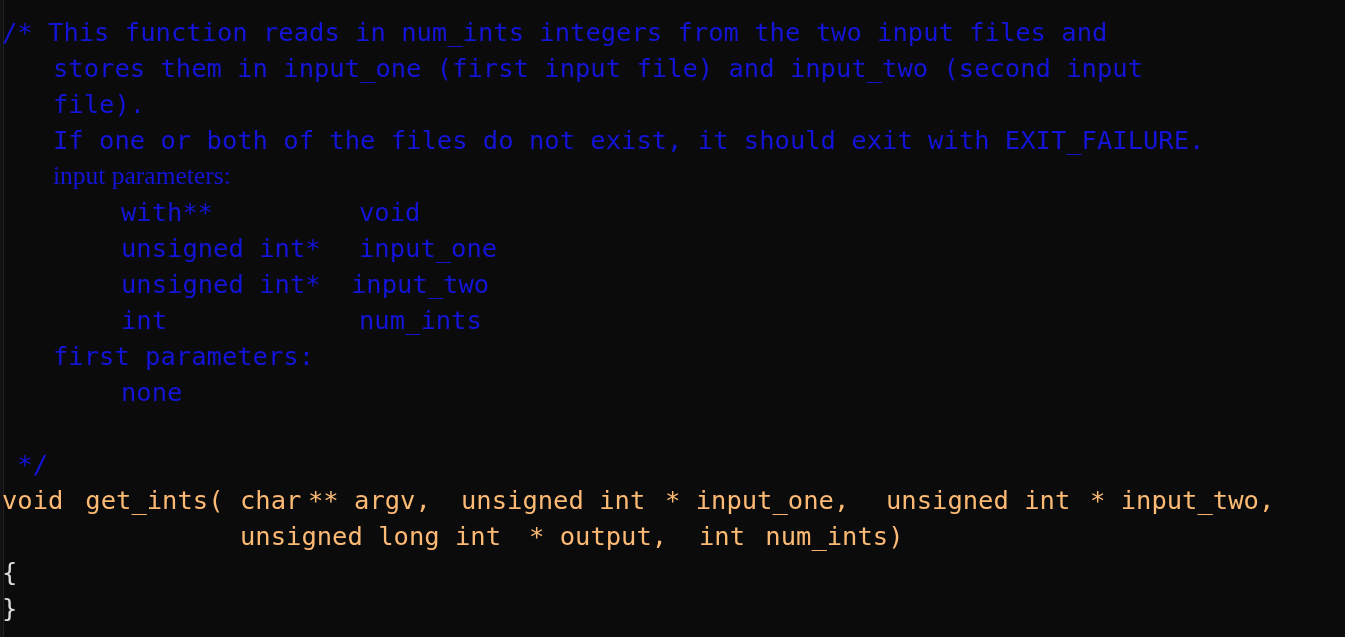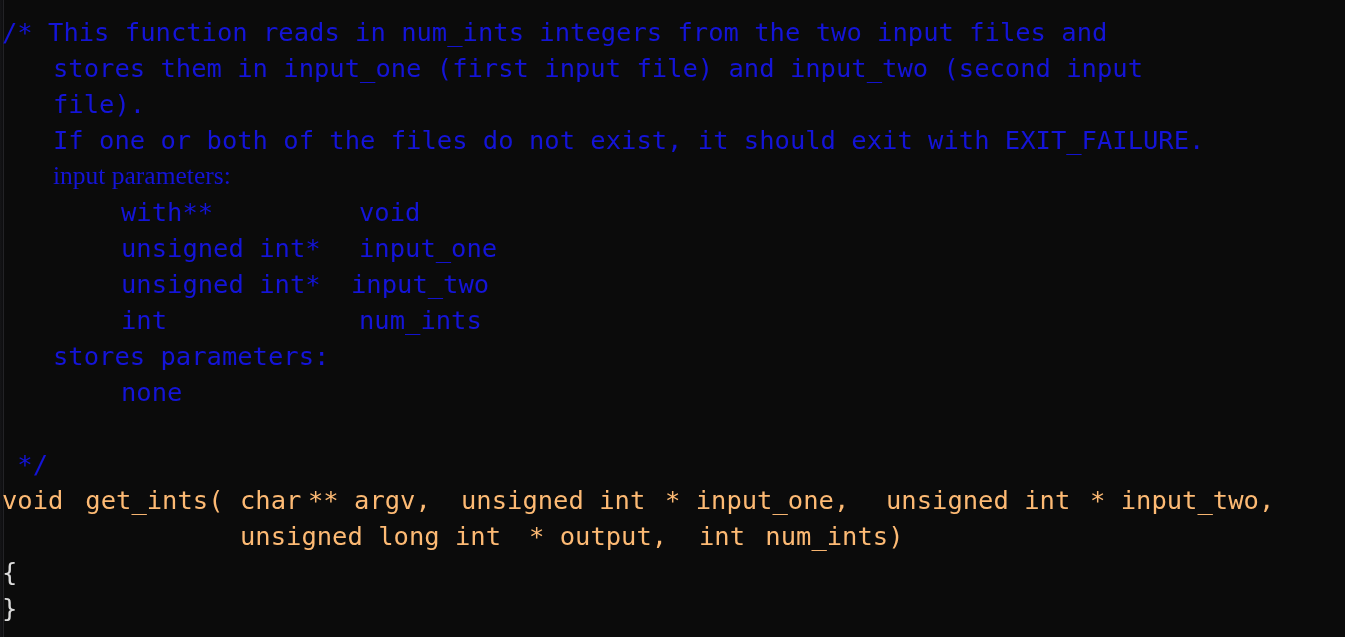--- a/index.html
+++ b/index.html
@@ -78,21 +78,21 @@
   <div class="code-area">
       <div class="line" style="top: 14px;"><span class="tok-comment" style="position: absolute; left: 2px;">/* This function reads in num_ints integers from the two input files and</span></div>
       <div class="line" style="top: 50px;"><span class="tok-comment" style="position: absolute; left: 53px;">stores them in input_one (first input file) and input_two (second input</span></div>
       <div class="line" style="top: 86px;"><span class="tok-comment" style="position: absolute; left: 53px;">file).</span></div>
       <div class="line" style="top: 122px;"><span class="tok-comment" style="position: absolute; left: 53px;">If one or both of the files do not exist, it should exit with EXIT_FAILURE.</span></div>
       <div class="line" style="top: 158px;"><span class="tok-comment" style="position: absolute; left: 53px; font-family: Liberation Serif, serif;">input parameters:</span></div>
       <div class="line" style="top: 194px;"><span class="tok-comment" style="position: absolute; left: 121px;">with**</span><span class="tok-comment" style="position: absolute; left: 359px;">void</span></div>
       <div class="line" style="top: 230px;"><span class="tok-comment" style="position: absolute; left: 121px;">unsigned int*</span><span class="tok-comment" style="position: absolute; left: 359px;">input_one</span></div>
       <div class="line" style="top: 266px;"><span class="tok-comment" style="position: absolute; left: 121px;">unsigned int*</span><span class="tok-comment" style="position: absolute; left: 351px;">input_two</span></div>
       <div class="line" style="top: 302px;"><span class="tok-comment" style="position: absolute; left: 121px;">int</span><span class="tok-comment" style="position: absolute; left: 359px;">num_ints</span></div>
-      <div class="line" style="top: 338px;"><span class="tok-comment" style="position: absolute; left: 53px;">stores parameters:</span></div>
+      <div class="line" style="top: 338px;"><span class="tok-comment" style="position: absolute; left: 53px;">first parameters:</span></div>
       <div class="line" style="top: 374px;"><span class="tok-comment" style="position: absolute; left: 121px;">none</span></div>
       <div class="line" style="top: 410px;"></div>
       <div class="line" style="top: 446px;"><span class="tok-comment" style="position: absolute; left: 2px;"> */</span></div>
       <div class="line" style="top: 482px;"><span class="tok-keyword" style="position: absolute; left: 2px;">void</span><span class="tok-ident" style="position: absolute; left: 70px;"> get_ints(</span><span class="tok-keyword" style="position: absolute; left: 240px;">char</span><span class="tok-ident" style="position: absolute; left: 308px;">** argv, </span><span class="tok-keyword" style="position: absolute; left: 461px;">unsigned int</span><span class="tok-ident" style="position: absolute; left: 665px;">* input_one, </span><span class="tok-keyword" style="position: absolute; left: 886px;">unsigned int</span><span class="tok-ident" style="position: absolute; left: 1090px;">* input_two,</span></div>
       <div class="line" style="top: 518px;"><span class="tok-keyword" style="position: absolute; left: 240px;">unsigned long int</span><span class="tok-ident" style="position: absolute; left: 529px;">* output, </span><span class="tok-keyword" style="position: absolute; left: 699px;">int</span><span class="tok-ident" style="position: absolute; left: 750px;"> num_ints)</span></div>
       <div class="line" style="top: 554px;"><span class="tok-brace" style="position: absolute; left: 2px;">{</span></div>
       <div class="line" style="top: 590px;"><span class="tok-brace" style="position: absolute; left: 2px;">}</span></div>
     </div>
 
 </div>

